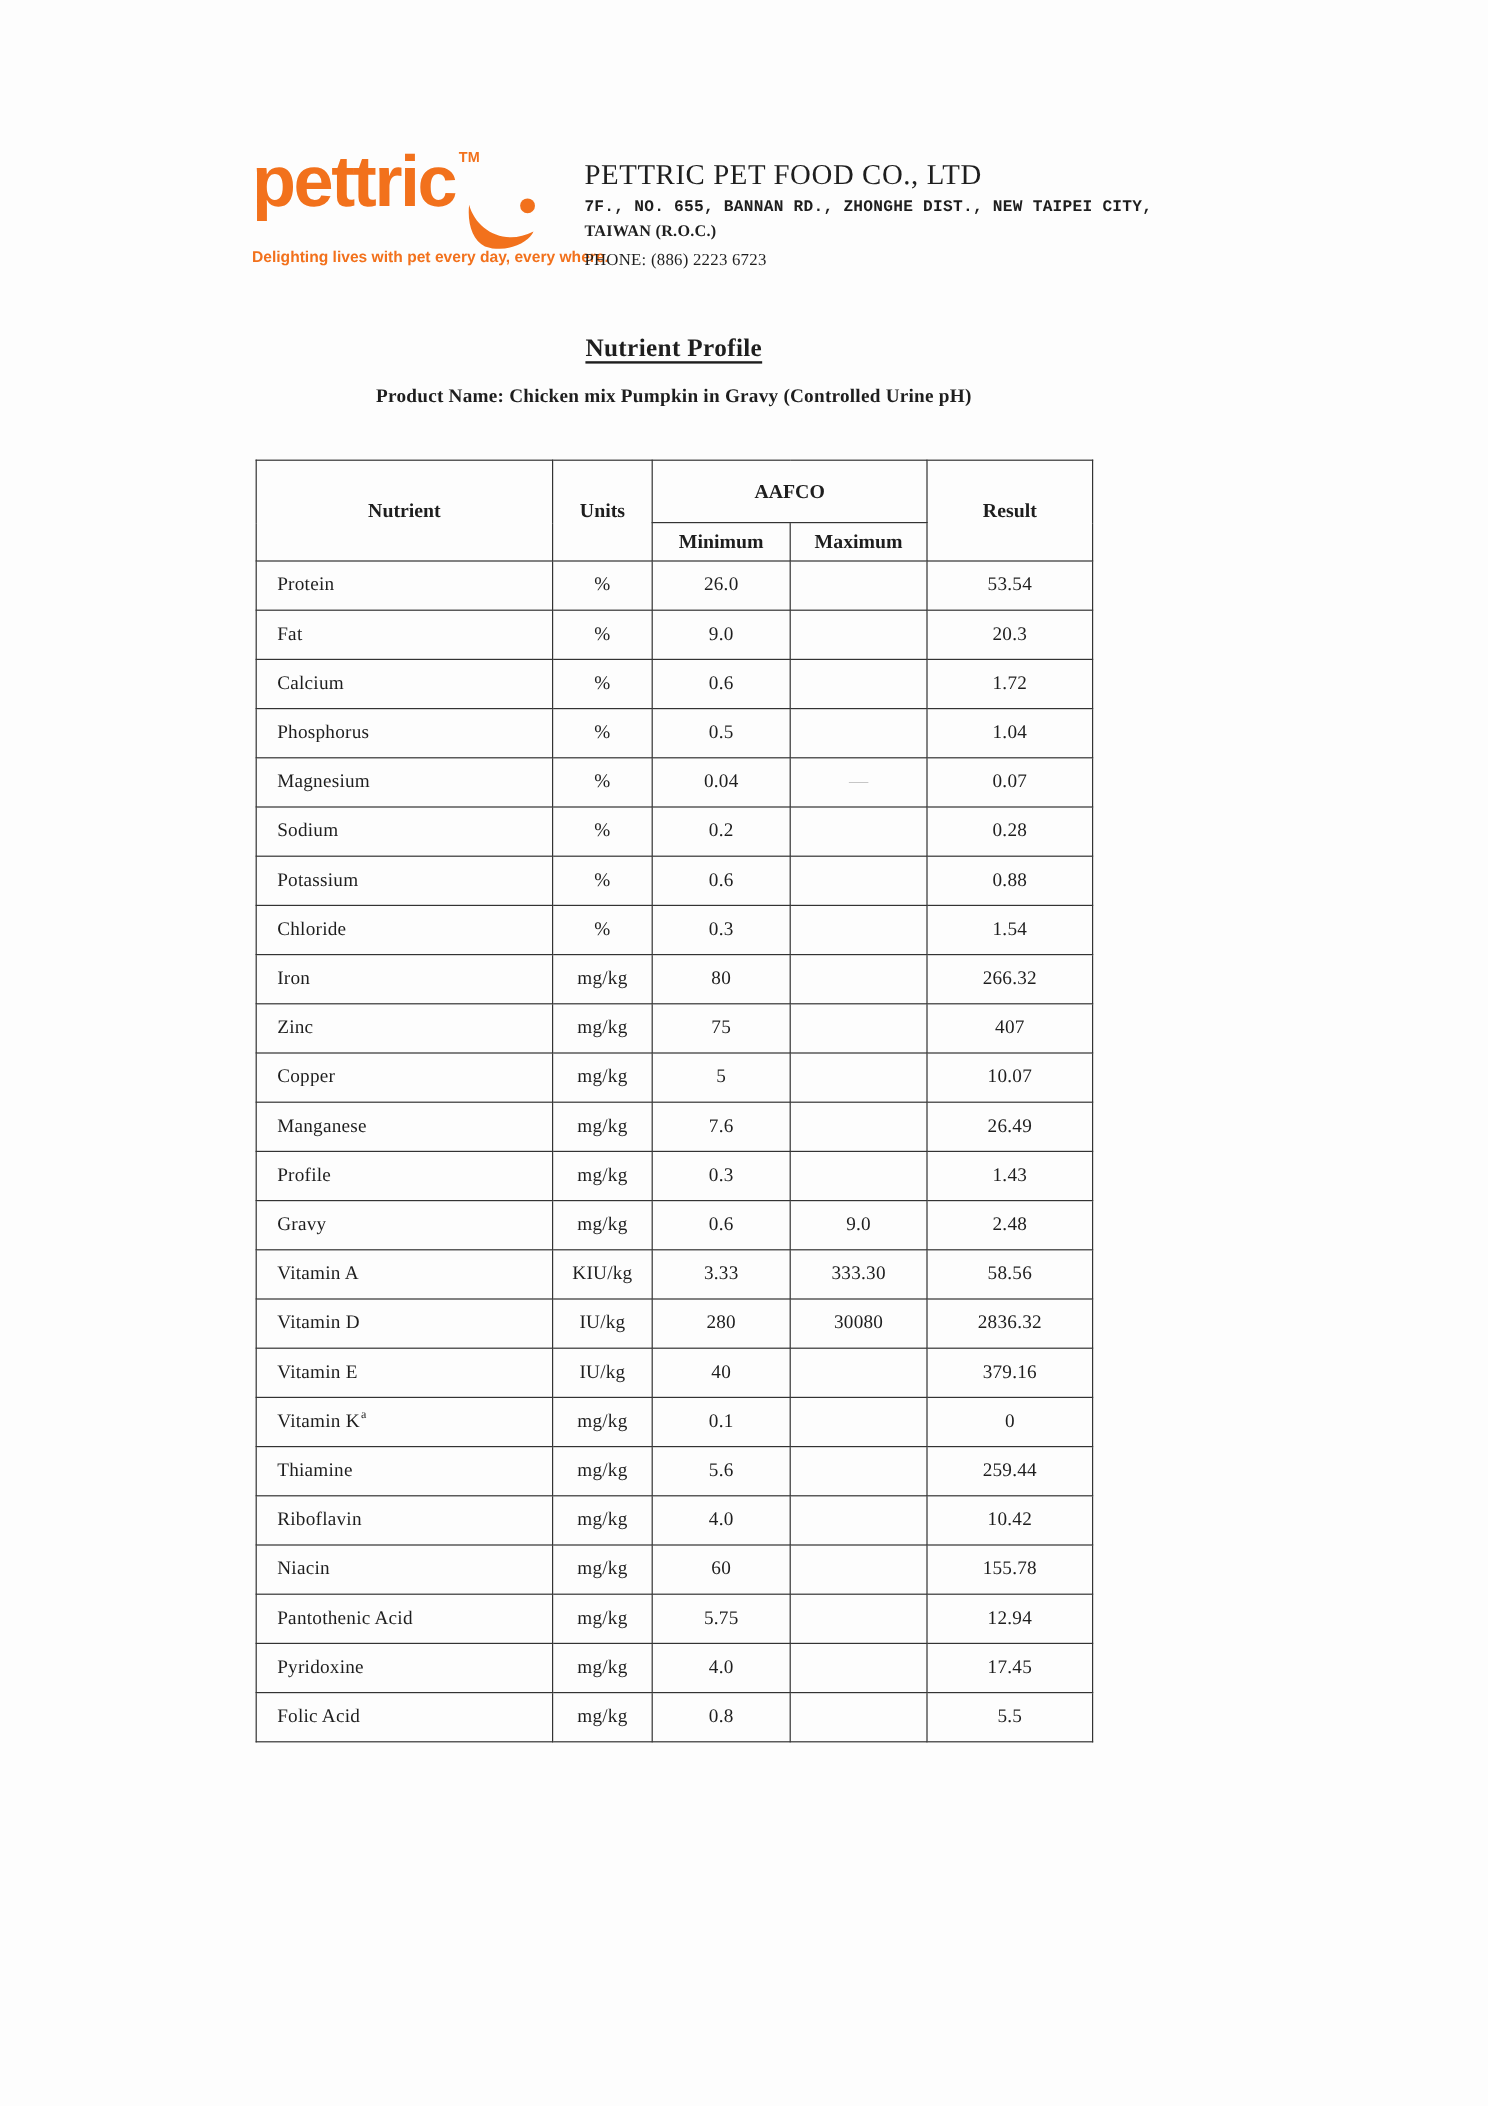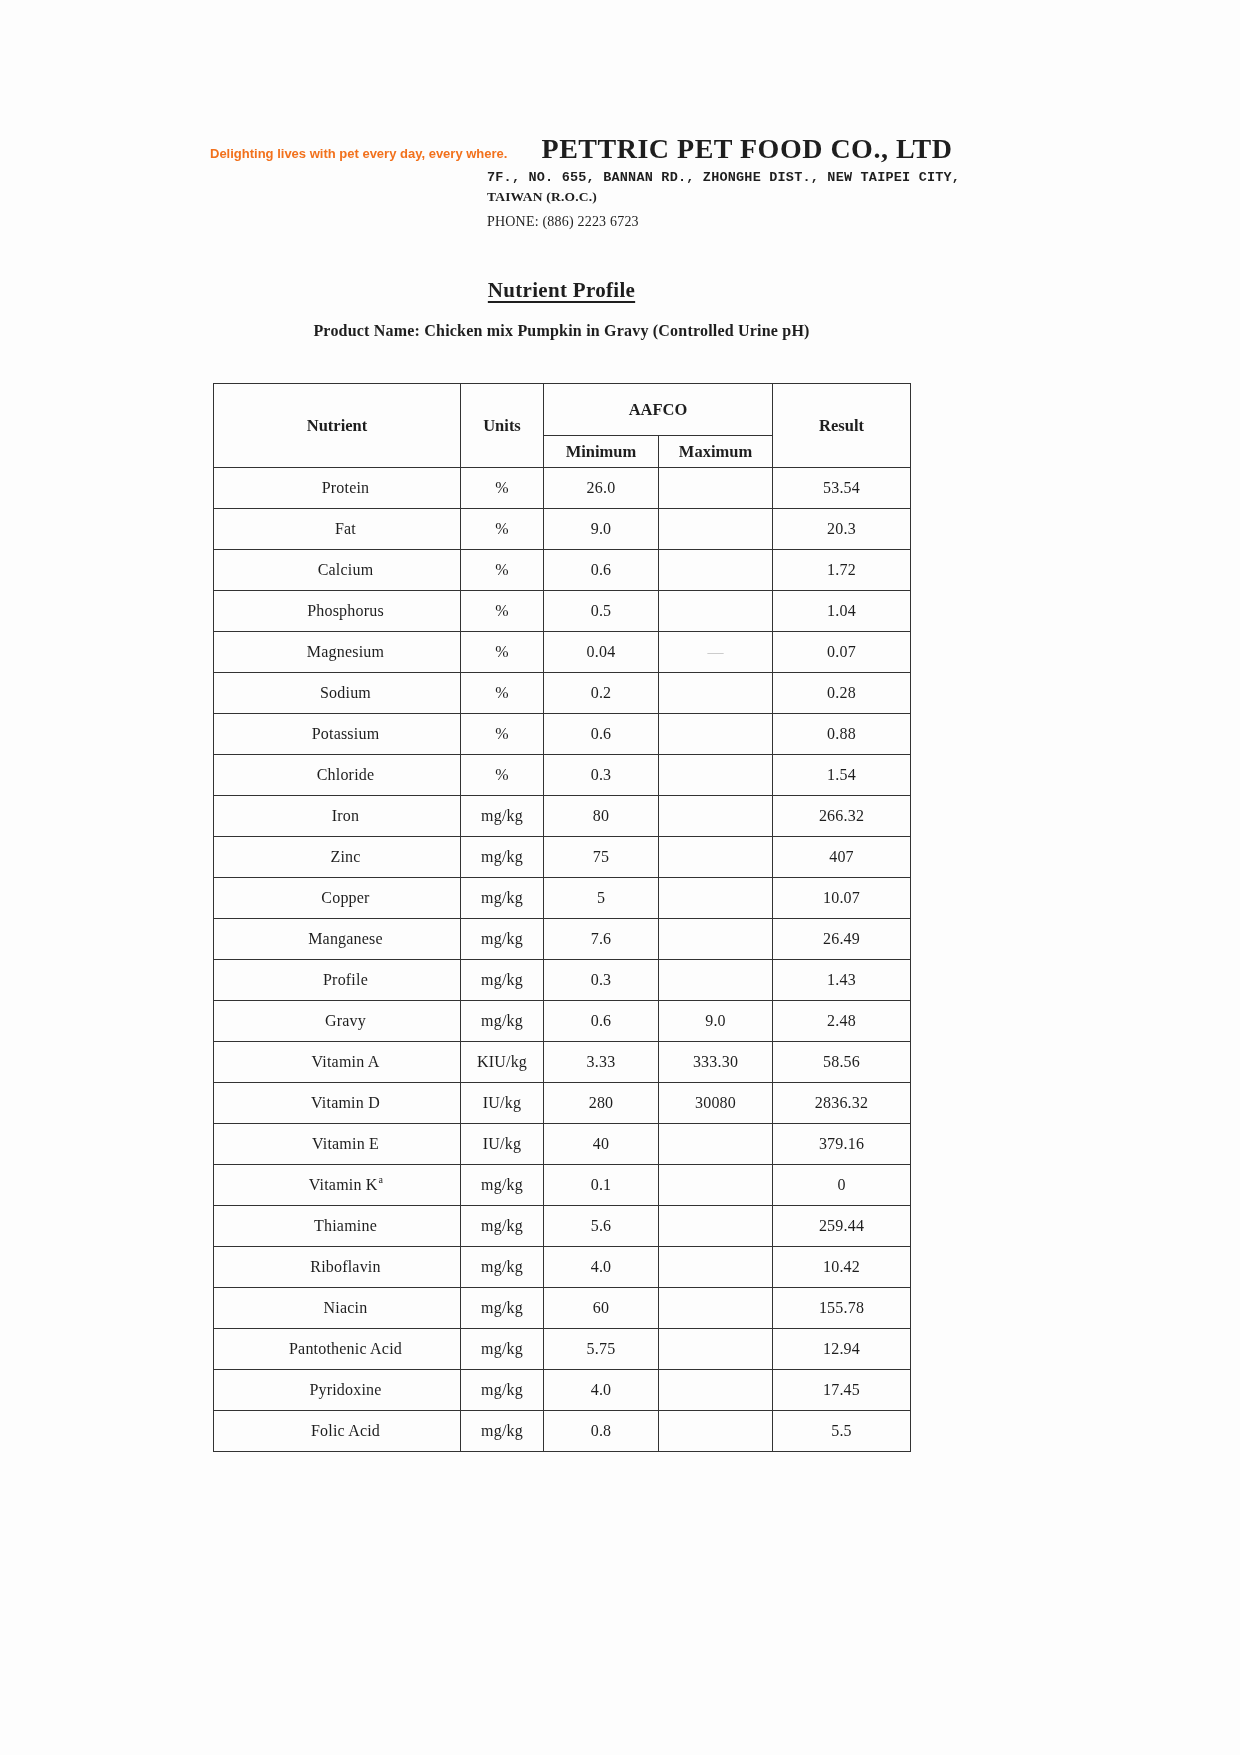--- a/index.html
+++ b/index.html
@@ -65,25 +65,24 @@
   }
 
   
   .company-block {
     position: absolute;
     left: 487px;
     top: 134px;
     width: 520px;
   }
   .company-name {
-    font-size: 28px;
-    font-weight: bold;
+    font-size: 24px;
+    font-weight: normal;
     letter-spacing: 0.5px;
     line-height: 1.05;
-    text-align: center;
   }
   .company-address1 {
     margin-top: 7px;
     font-size: 13.5px;
     font-weight: bold;
     letter-spacing: 0.2px;
     font-family: Liberation Mono, monospace;
   }
   .company-address2 {
     margin-top: 4px;
@@ -142,37 +141,46 @@
     text-align: center;
   }
   .nutrient-table thead tr.h1 th { height: 52px; }
   .nutrient-table thead tr.h2 th { height: 32px; }
   .nutrient-table tbody td {
     height: 41px;
     text-align: center;
     letter-spacing: 0.2px;
   }
   .nutrient-table tbody td.col-nutrient {
-    text-align: center;
+    text-align: left;
     padding-left: 17px;
   }
   .nutrient-table sup {
     font-size: 10px;
     position: relative;
     top: -1px;
     left: 1px;
   }
   td.faint { color: #c4c4c4; }
 </style>
 </head>
 <body>
 
 <div class="page">
 
   <div class="logo-block">
+    <div class="brand-row">
+      <span class="brand-text">pettric</span><span class="brand-tm">TM</span>
+      <span class="logo-swoosh">
+        <svg width="66" height="52" viewBox="0 0 80 62" aria-hidden="true">
+          <path d="M6 10 C 13 36, 42 52, 71 37 C 67 47, 45 60, 22 52 C 9 46, 4 28, 6 10 Z" fill="#f2711c"></path>
+          <circle cx="65" cy="11" r="7.5" fill="#f2711c"></circle>
+        </svg>
+      </span>
+    </div>
     <div class="tagline">Delighting lives with pet every day, every where.</div>
   </div>
 
   <div class="company-block">
     <div class="company-name">PETTRIC PET FOOD CO., LTD</div>
     <div class="company-address1">7F., NO. 655, BANNAN RD., ZHONGHE DIST., NEW TAIPEI CITY,</div>
     <div class="company-address2">TAIWAN  (R.O.C.)</div>
     <div class="company-phone">PHONE: (886) 2223 6723</div>
   </div>
 

